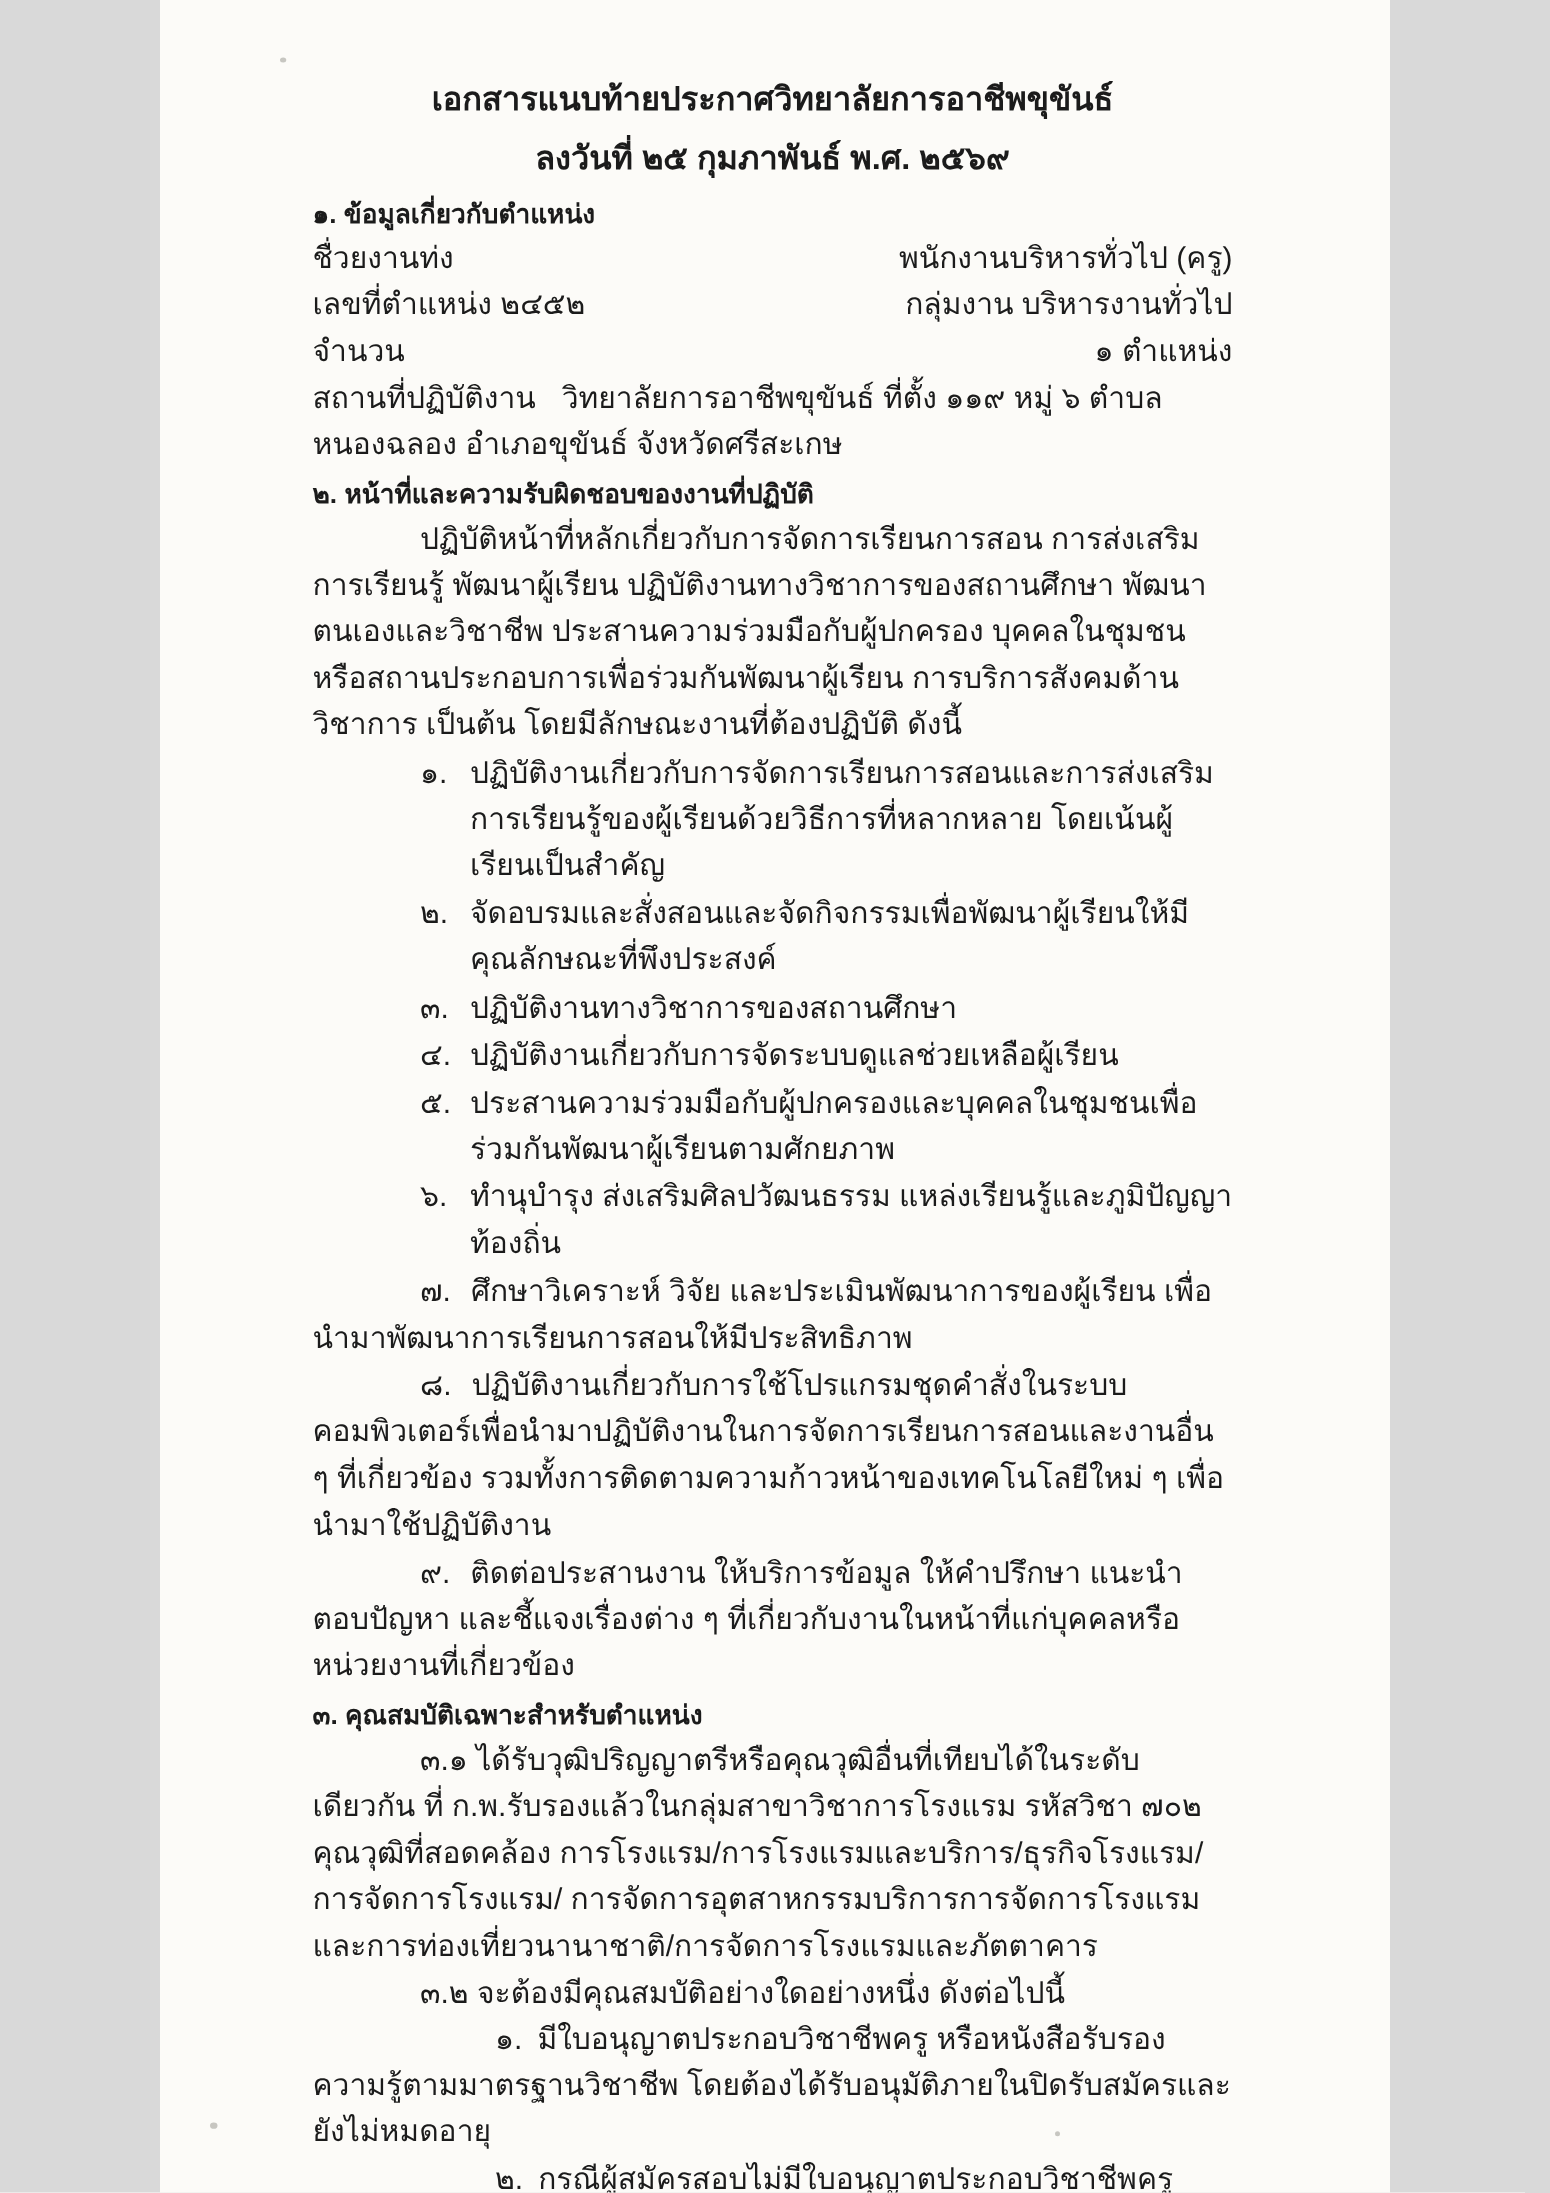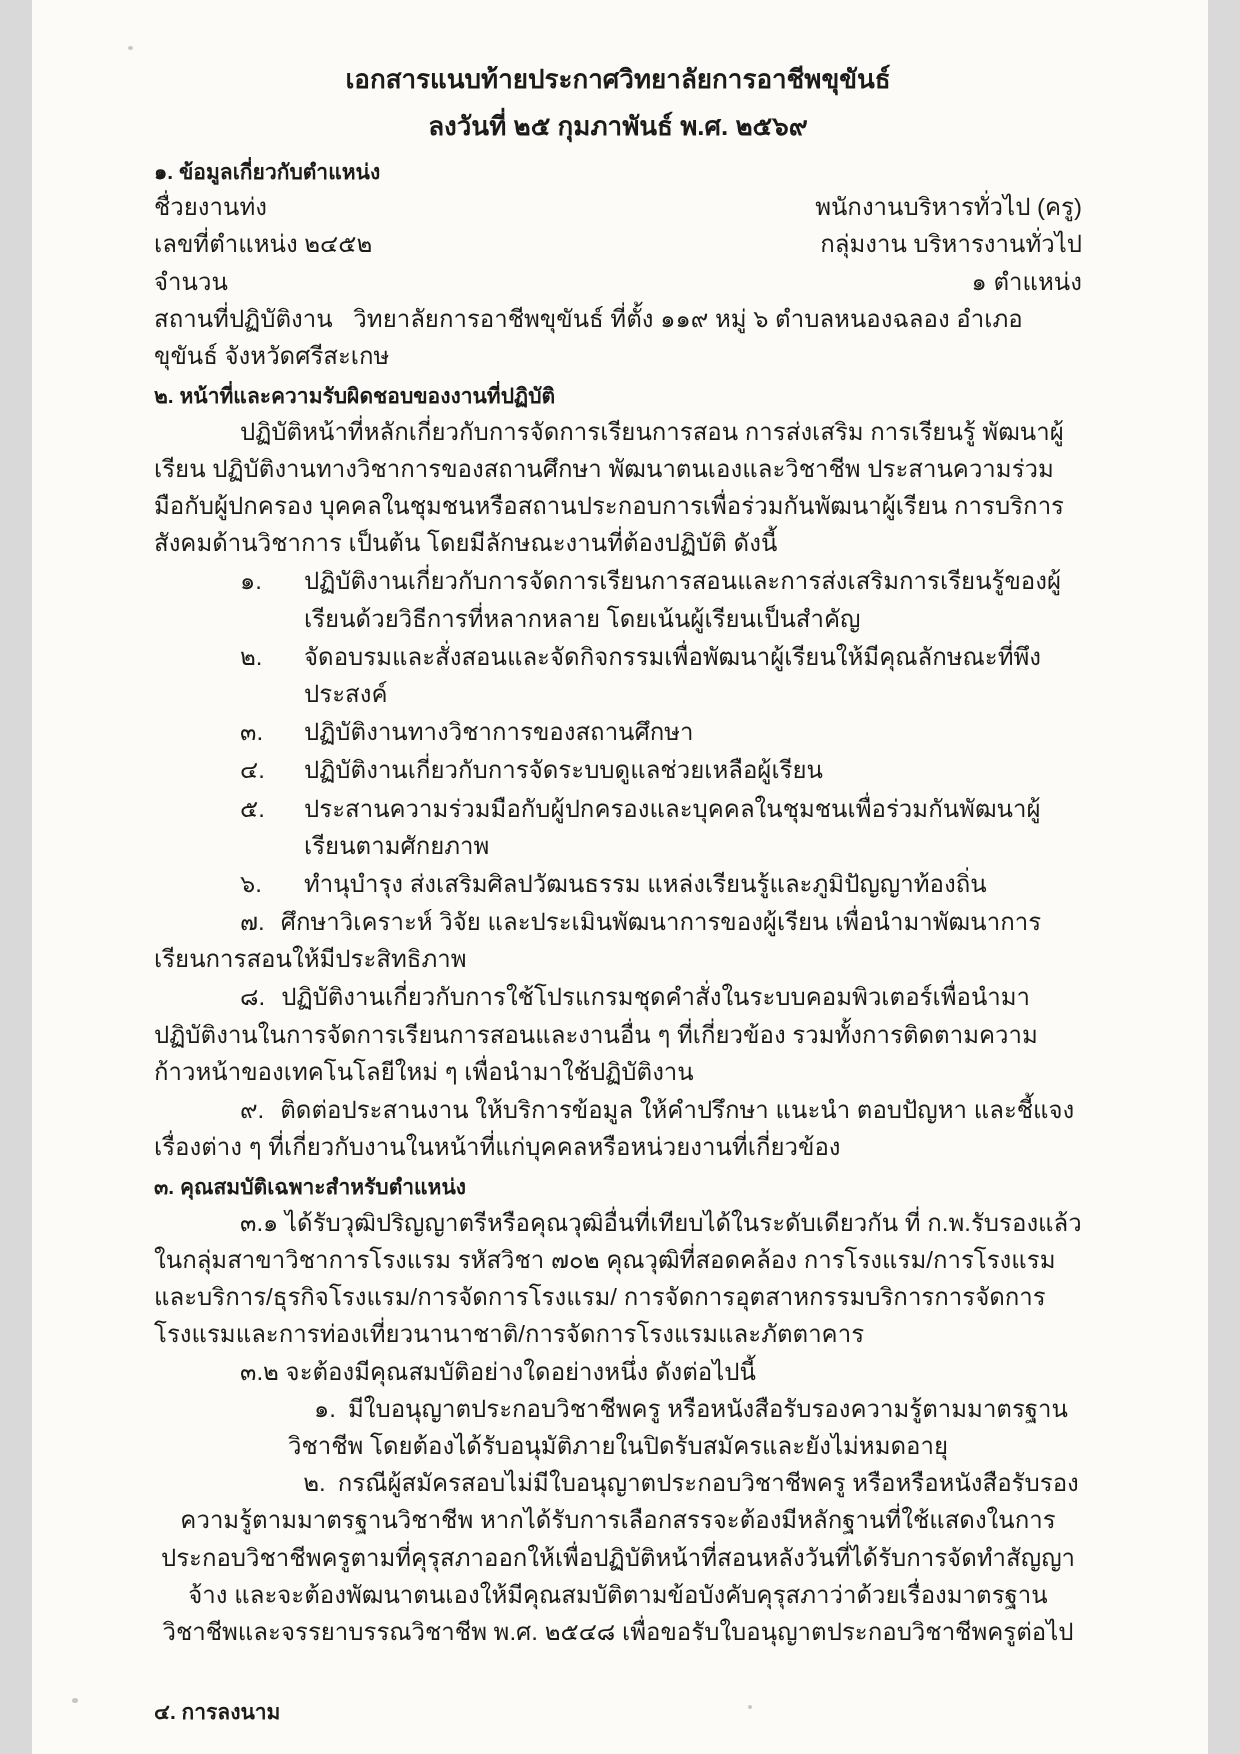--- a/index.html
+++ b/index.html
@@ -1,18 +1,18 @@
 <!DOCTYPE html>
 <html><head>
 <meta charset="utf-8">
 <style>
   html,body{margin:0;padding:0;}
   body{background:#d9d9d9;}
   .page{
-    width:1176px;height:1754px;
+    width:984px;height:1754px;
     background:#fcfbf8;
     box-sizing:border-box;
     padding:56px 126px 0 122px;
     font-family:"Liberation Sans","DejaVu Sans",sans-serif;
     color:#1b1b1b;
     font-size:24px;
     line-height:1.55;
     position:relative;
     overflow:hidden;
     margin:0 auto;
@@ -23,25 +23,25 @@
   .info-row{display:flex;}
   .info-label{min-width:178px;flex:0 0 auto;}
   .info-value{flex:1 1 auto;text-align:right;}
   .info-row-wrap{display:block;}
   .info-row-wrap .info-label{display:inline;min-width:0;margin-right:14px;}
   .info-row-wrap .info-value{display:inline;}
   .para-indent{text-indent:86px;margin:0;}
   .duty{margin:1px 0;}
   .duty-hang{display:flex;margin-left:86px;}
   .duty-hang .duty-num{flex:0 0 40px;}
-  .duty-hang .duty-text{flex:1 1 auto;margin-left:24px;}
+  .duty-hang .duty-text{flex:1 1 auto;}
   .duty-para{text-indent:86px;}
   .duty-para .duty-num{margin-right:16px;}
   .qual-para{text-indent:86px;margin:0;}
-  .qual-sub{text-indent:146px;margin:0;text-align:center;}
+  .qual-sub{text-indent:146px;margin:0;}
   .qual-sub .duty-num{margin-right:12px;}
   .sign-section{margin-top:46px;}
   .speck{position:absolute;background:#9a9a93;border-radius:50%;opacity:.55;}
 </style>
 </head>
 <body>
 
 <div class="page">
 
   <div class="doc-header">

